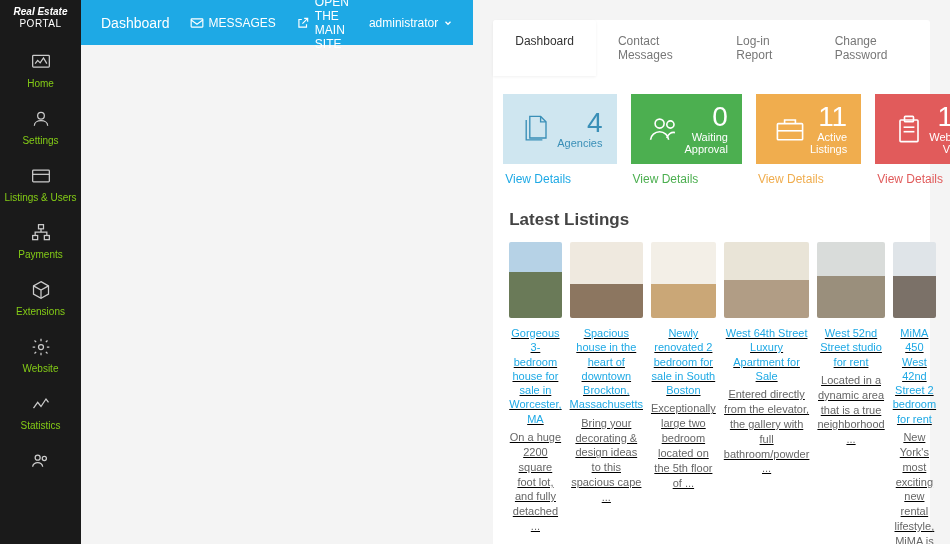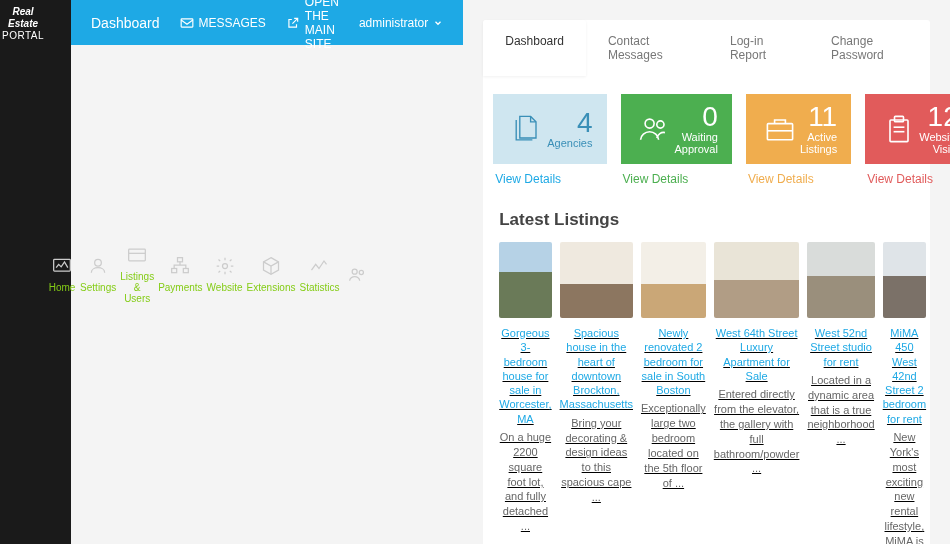--- a/index.html
+++ b/index.html
@@ -1,19 +1,19 @@
 <!DOCTYPE html>
 <html><head>
 <meta charset="utf-8">
 <style>
 * { margin: 0; padding: 0; box-sizing: border-box; font-family: -apple-system, BlinkMacSystemFont, "Segoe UI", Arial, sans-serif; }
 body { background: #f4f4f4; width: 950px; height: 544px; overflow: hidden; display: flex; }
 
 
-.sidebar { width: 71px; background: #1a1a1a; color: #aaa; display: flex; flex-direction: row; }
+.sidebar { width: 81px; background: #1a1a1a; color: #aaa; display: flex; flex-direction: column; }
 .brand { text-align: center; padding: 6px 2px 10px; color: #fff; font-size: 10px; line-height: 1.2; }
 .brand-top { font-style: italic; font-weight: 600; }
 .brand-bottom { font-size: 10px; letter-spacing: 0.5px; }
 .nav-item { display: flex; flex-direction: column; align-items: center; justify-content: center; padding: 10px 2px 8px; cursor: pointer; color: #84cc16; }
 .nav-icon { width: 28px; height: 24px; display: flex; align-items: center; justify-content: center; margin-bottom: 4px; }
 .nav-label { font-size: 10px; text-align: center; line-height: 1.1; }
 
 
 .main { flex: 1; display: flex; flex-direction: row; min-width: 0; }
 .topbar { background: #1ea9e5; color: #fff; height: 45px; display: flex; align-items: center; padding: 0 20px; }
@@ -107,35 +107,35 @@
           <rect x="16" y="15" width="6" height="5"></rect>
           <path d="M12 7v4M12 11H5v4M12 11h7v4"></path>
         </svg>
     </span>
     <span class="nav-label">Payments</span>
   </div>
 
   <div class="nav-item">
     <span class="nav-icon">
       <svg viewBox="0 0 24 24" width="22" height="20" fill="none" stroke="#ccc" stroke-width="1.5">
+          <path d="M12 2l9 5v10l-9 5-9-5V7z"></path>
+          <path d="M3 7l9 5 9-5M12 12v10"></path>
+        </svg>
+    </span>
+    <span class="nav-label">Extensions</span>
+  </div>
+
+  <div class="nav-item">
+    <span class="nav-icon">
+      <svg viewBox="0 0 24 24" width="22" height="20" fill="none" stroke="#ccc" stroke-width="1.5">
           <circle cx="12" cy="12" r="3"></circle>
           <path d="M12 2v3M12 19v3M4.2 4.2l2 2M17.8 17.8l2 2M2 12h3M19 12h3M4.2 19.8l2-2M17.8 6.2l2-2"></path>
         </svg>
     </span>
     <span class="nav-label">Website</span>
-  </div>
-
-  <div class="nav-item">
-    <span class="nav-icon">
-      <svg viewBox="0 0 24 24" width="22" height="20" fill="none" stroke="#ccc" stroke-width="1.5">
-          <path d="M12 2l9 5v10l-9 5-9-5V7z"></path>
-          <path d="M3 7l9 5 9-5M12 12v10"></path>
-        </svg>
-    </span>
-    <span class="nav-label">Extensions</span>
   </div>
 
   <div class="nav-item">
     <span class="nav-icon">
       <svg viewBox="0 0 24 24" width="22" height="20" fill="none" stroke="#ccc" stroke-width="1.5">
           <path d="M3 17l5-7 4 5 6-9 3 4"></path>
         </svg>
     </span>
     <span class="nav-label">Statistics</span>
   </div>

